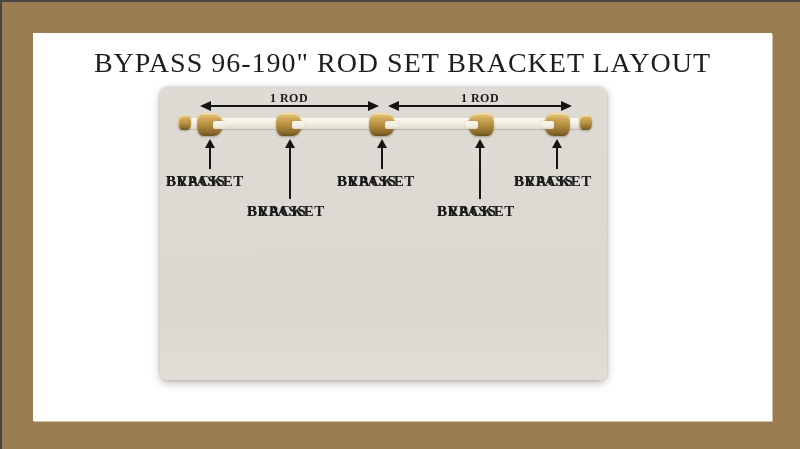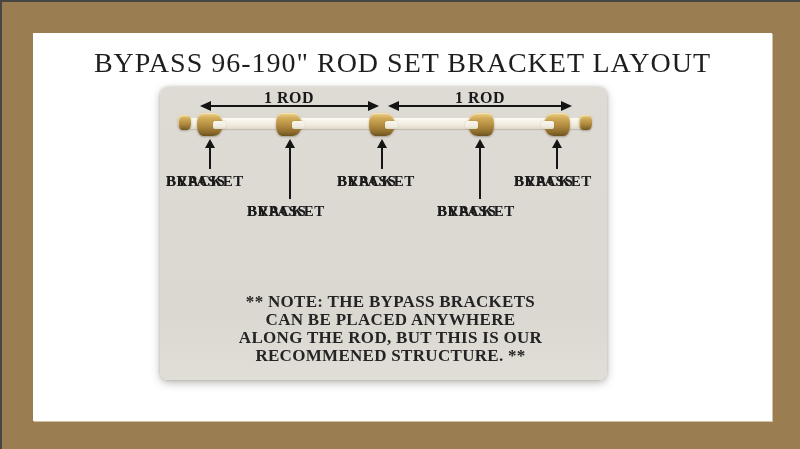--- a/index.html
+++ b/index.html
@@ -66,21 +66,21 @@
   .harrow { height:2px; background:#141414; z-index:3; }
   .harrow::before, .harrow::after {
     content:""; position:absolute; top:-4px; width:0; height:0;
     border-top:5px solid transparent; border-bottom:5px solid transparent;
   }
   .harrow::before { left:-2px;  border-right:11px solid #141414; }
   .harrow::after  { right:-2px; border-left:11px solid #141414; }
 
   .span-label {
     top:3px; height:16px; line-height:16px; text-align:center;
-    font-size:16px; font-weight:bold; color:#181818; letter-spacing:0.5px;
+    font-size:12px; font-weight:bold; color:#181818; letter-spacing:0.5px;
     white-space:nowrap;
   }
 
   
   .varrow { width:2px; background:#141414; z-index:3; }
   .varrow::before {
     content:""; position:absolute; top:-9px; left:-4px; width:0; height:0;
     border-left:5px solid transparent; border-right:5px solid transparent;
     border-bottom:9px solid #141414;
   }
@@ -146,22 +146,16 @@
       </div>
       <div class="blabel" style="left:277px;top:115px">
         <div>BYPASS</div>
         <div>BRACKET</div>
       </div>
       <div class="blabel" style="left:354px;top:85px">
         <div>BYPASS</div>
         <div>BRACKET</div>
       </div>
 
-      <div class="note">
-        <div>** NOTE: THE BYPASS BRACKETS</div>
-        <div>CAN BE PLACED ANYWHERE</div>
-        <div>ALONG THE ROD, BUT THIS IS OUR</div>
-        <div>RECOMMENED STRUCTURE. **</div>
-      </div>
 
     </div>
   </div>
 </div>
 
 </body></html>

